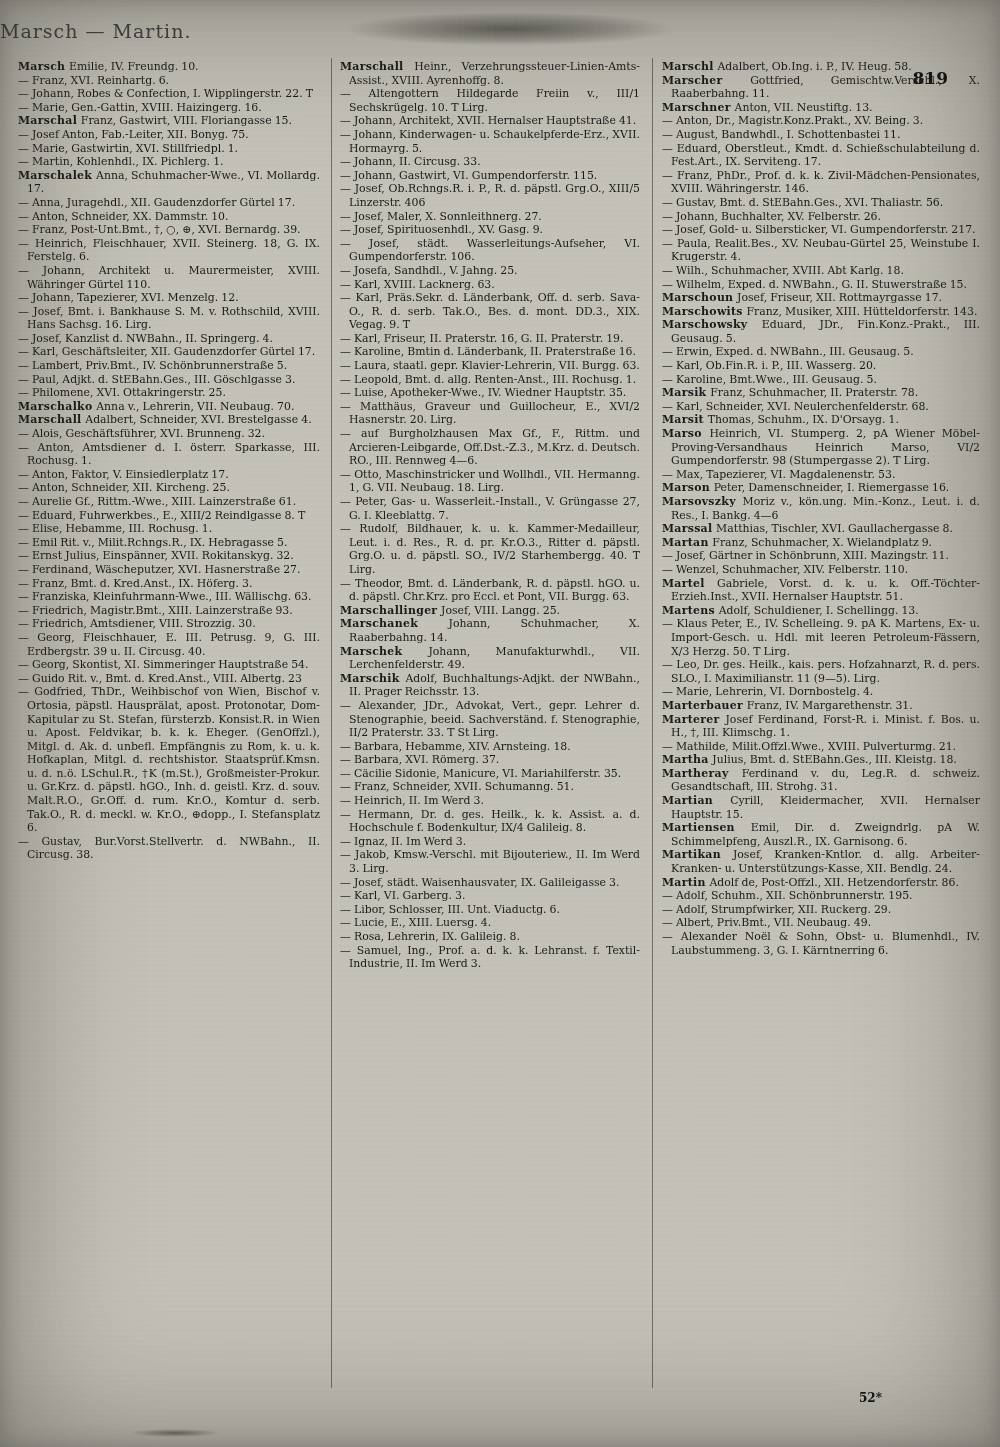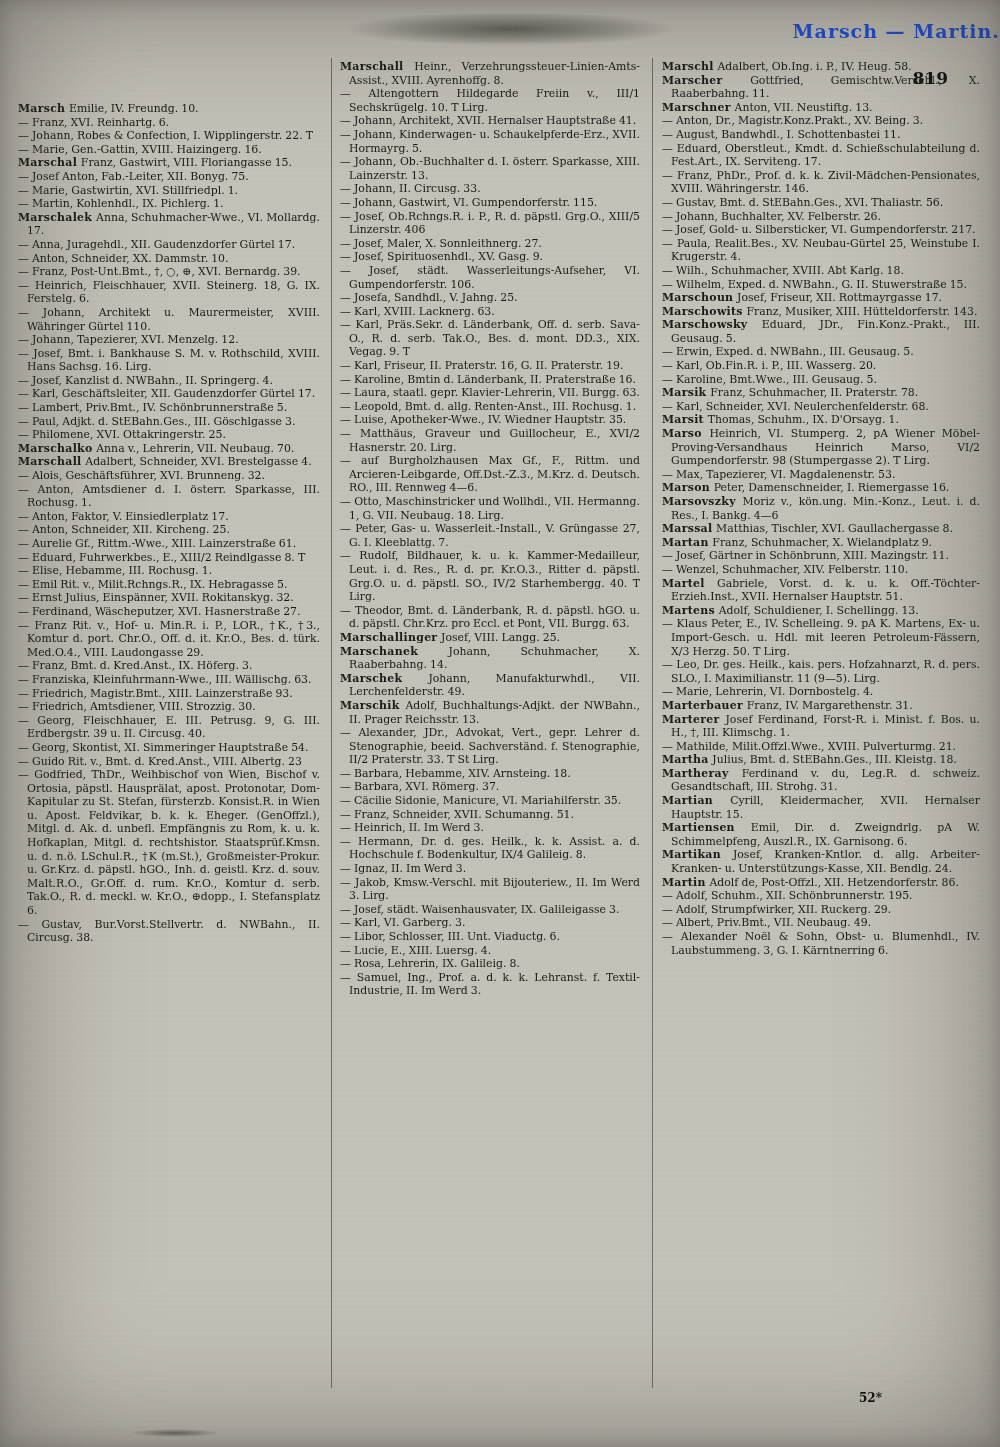--- a/index.html
+++ b/index.html
@@ -17,33 +17,33 @@
     position:absolute; inset:0; pointer-events:none; opacity:.18;
     background:
       repeating-linear-gradient(0deg, rgba(60,58,50,.08) 0 2px, transparent 2px 5px),
       repeating-linear-gradient(90deg, rgba(255,255,250,.05) 0 3px, transparent 3px 7px);
   }
   .header-smudge {
     position:absolute; left:345px; top:12px; width:330px; height:34px;
     background: radial-gradient(closest-side, rgba(25,24,20,.55), rgba(25,24,20,.25) 60%, rgba(25,24,20,0));
   }
   .page-title {
-    position:absolute; left:0; right:0; top:20px; text-align:right;
-    font-size:19px; font-weight:700; letter-spacing:1px; color:#1d4ed8;
+    position:absolute; left:0; right:0; top:20px; text-align:left;
+    font-size:19px; font-weight:400; letter-spacing:1px; color:#404040;
   }
   .page-number {
     position:absolute; right:52px; top:20px;
     font-size:17px; font-weight:700; color:#111;margin-top:48px;
   }
   .col {
     position:absolute; top:60px;
     font-size:10.9px; line-height:13.6px; text-align:justify;
     word-spacing:-0.4px;
   }
-  .col-1 { left:18px;  width:302px;margin-top:42px; }
+  .col-1 { left:18px;  width:302px; }
   .col-2 { left:340px; width:300px; }
   .col-3 { left:662px; width:318px; }
   .rule {
     position:absolute; top:58px; width:1px; height:1330px;
     background: rgba(40,39,34,.55);
   }
   .rule-1 { left:331px; }
   .rule-2 { left:652px; }
   .entry { text-indent:-9px; padding-left:9px; }
   .entry .lead { font-weight:700; letter-spacing:.3px; }
@@ -94,37 +94,35 @@
       <div class="entry">— Alois, Geschäftsführer, XVI. Brunneng. 32.</div>
       <div class="entry">— Anton, Amtsdiener d. I. österr. Sparkasse, III. Rochusg. 1.</div>
       <div class="entry">— Anton, Faktor, V. Einsiedlerplatz 17.</div>
       <div class="entry">— Anton, Schneider, XII. Kircheng. 25.</div>
       <div class="entry">— Aurelie Gf., Rittm.-Wwe., XIII. Lainzerstraße 61.</div>
       <div class="entry">— Eduard, Fuhrwerkbes., E., XIII/2 Reindlgasse 8. T</div>
       <div class="entry">— Elise, Hebamme, III. Rochusg. 1.</div>
       <div class="entry">— Emil Rit. v., Milit.Rchngs.R., IX. Hebragasse 5.</div>
       <div class="entry">— Ernst Julius, Einspänner, XVII. Rokitanskyg. 32.</div>
       <div class="entry">— Ferdinand, Wäscheputzer, XVI. Hasnerstraße 27.</div>
-      <div class="entry">— Franz Rit. v., Hof- u. Min.R. i. P., LOR., †K., †3., Komtur d. port. Chr.O., Off. d. it. Kr.O., Bes. d. türk. Med.O.4., VIII. Laudongasse 29.</div>
       <div class="entry">— Franz, Bmt. d. Kred.Anst., IX. Höferg. 3.</div>
       <div class="entry">— Franziska, Kleinfuhrmann-Wwe., III. Wällischg. 63.</div>
       <div class="entry">— Friedrich, Magistr.Bmt., XIII. Lainzerstraße 93.</div>
       <div class="entry">— Friedrich, Amtsdiener, VIII. Strozzig. 30.</div>
       <div class="entry">— Georg, Fleischhauer, E. III. Petrusg. 9, G. III. Erdbergstr. 39 u. II. Circusg. 40.</div>
       <div class="entry">— Georg, Skontist, XI. Simmeringer Hauptstraße 54.</div>
       <div class="entry">— Guido Rit. v., Bmt. d. Kred.Anst., VIII. Albertg. 23</div>
       <div class="entry">— Godfried, ThDr., Weihbischof von Wien, Bischof v. Ortosia, päpstl. Hausprälat, apost. Protonotar, Dom-Kapitular zu St. Stefan, fürsterzb. Konsist.R. in Wien u. Apost. Feldvikar, b. k. k. Eheger. (GenOffzl.), Mitgl. d. Ak. d. unbefl. Empfängnis zu Rom, k. u. k. Hofkaplan, Mitgl. d. rechtshistor. Staatsprüf.Kmsn. u. d. n.ö. LSchul.R., †K (m.St.), Großmeister-Prokur. u. Gr.Krz. d. päpstl. hGO., Inh. d. geistl. Krz. d. souv. Malt.R.O., Gr.Off. d. rum. Kr.O., Komtur d. serb. Tak.O., R. d. meckl. w. Kr.O., ⊕dopp., I. Stefansplatz 6.</div>
       <div class="entry">— Gustav, Bur.Vorst.Stellvertr. d. NWBahn., II. Circusg. 38.</div>
     </div>
   <div class="col col-2">
       <div class="entry"><span class="lead">Marschall </span>Heinr., Verzehrungssteuer-Linien-Amts-Assist., XVIII. Ayrenhoffg. 8.</div>
       <div class="entry">— Altengottern Hildegarde Freiin v., III/1 Sechskrügelg. 10. T Lirg.</div>
       <div class="entry">— Johann, Architekt, XVII. Hernalser Hauptstraße 41.</div>
       <div class="entry">— Johann, Kinderwagen- u. Schaukelpferde-Erz., XVII. Hormayrg. 5.</div>
-      <div class="entry">— Johann, Ob.-Buchhalter d. I. österr. Sparkasse, XIII. Lainzerstr. 13.</div>
       <div class="entry">— Johann, II. Circusg. 33.</div>
       <div class="entry">— Johann, Gastwirt, VI. Gumpendorferstr. 115.</div>
       <div class="entry">— Josef, Ob.Rchngs.R. i. P., R. d. päpstl. Grg.O., XIII/5 Linzerstr. 406</div>
       <div class="entry">— Josef, Maler, X. Sonnleithnerg. 27.</div>
       <div class="entry">— Josef, Spirituosenhdl., XV. Gasg. 9.</div>
       <div class="entry">— Josef, städt. Wasserleitungs-Aufseher, VI. Gumpendorferstr. 106.</div>
       <div class="entry">— Josefa, Sandhdl., V. Jahng. 25.</div>
       <div class="entry">— Karl, XVIII. Lacknerg. 63.</div>
       <div class="entry">— Karl, Präs.Sekr. d. Länderbank, Off. d. serb. Sava-O., R. d. serb. Tak.O., Bes. d. mont. DD.3., XIX. Vegag. 9. T</div>
       <div class="entry">— Karl, Friseur, II. Praterstr. 16, G. II. Praterstr. 19.</div>

